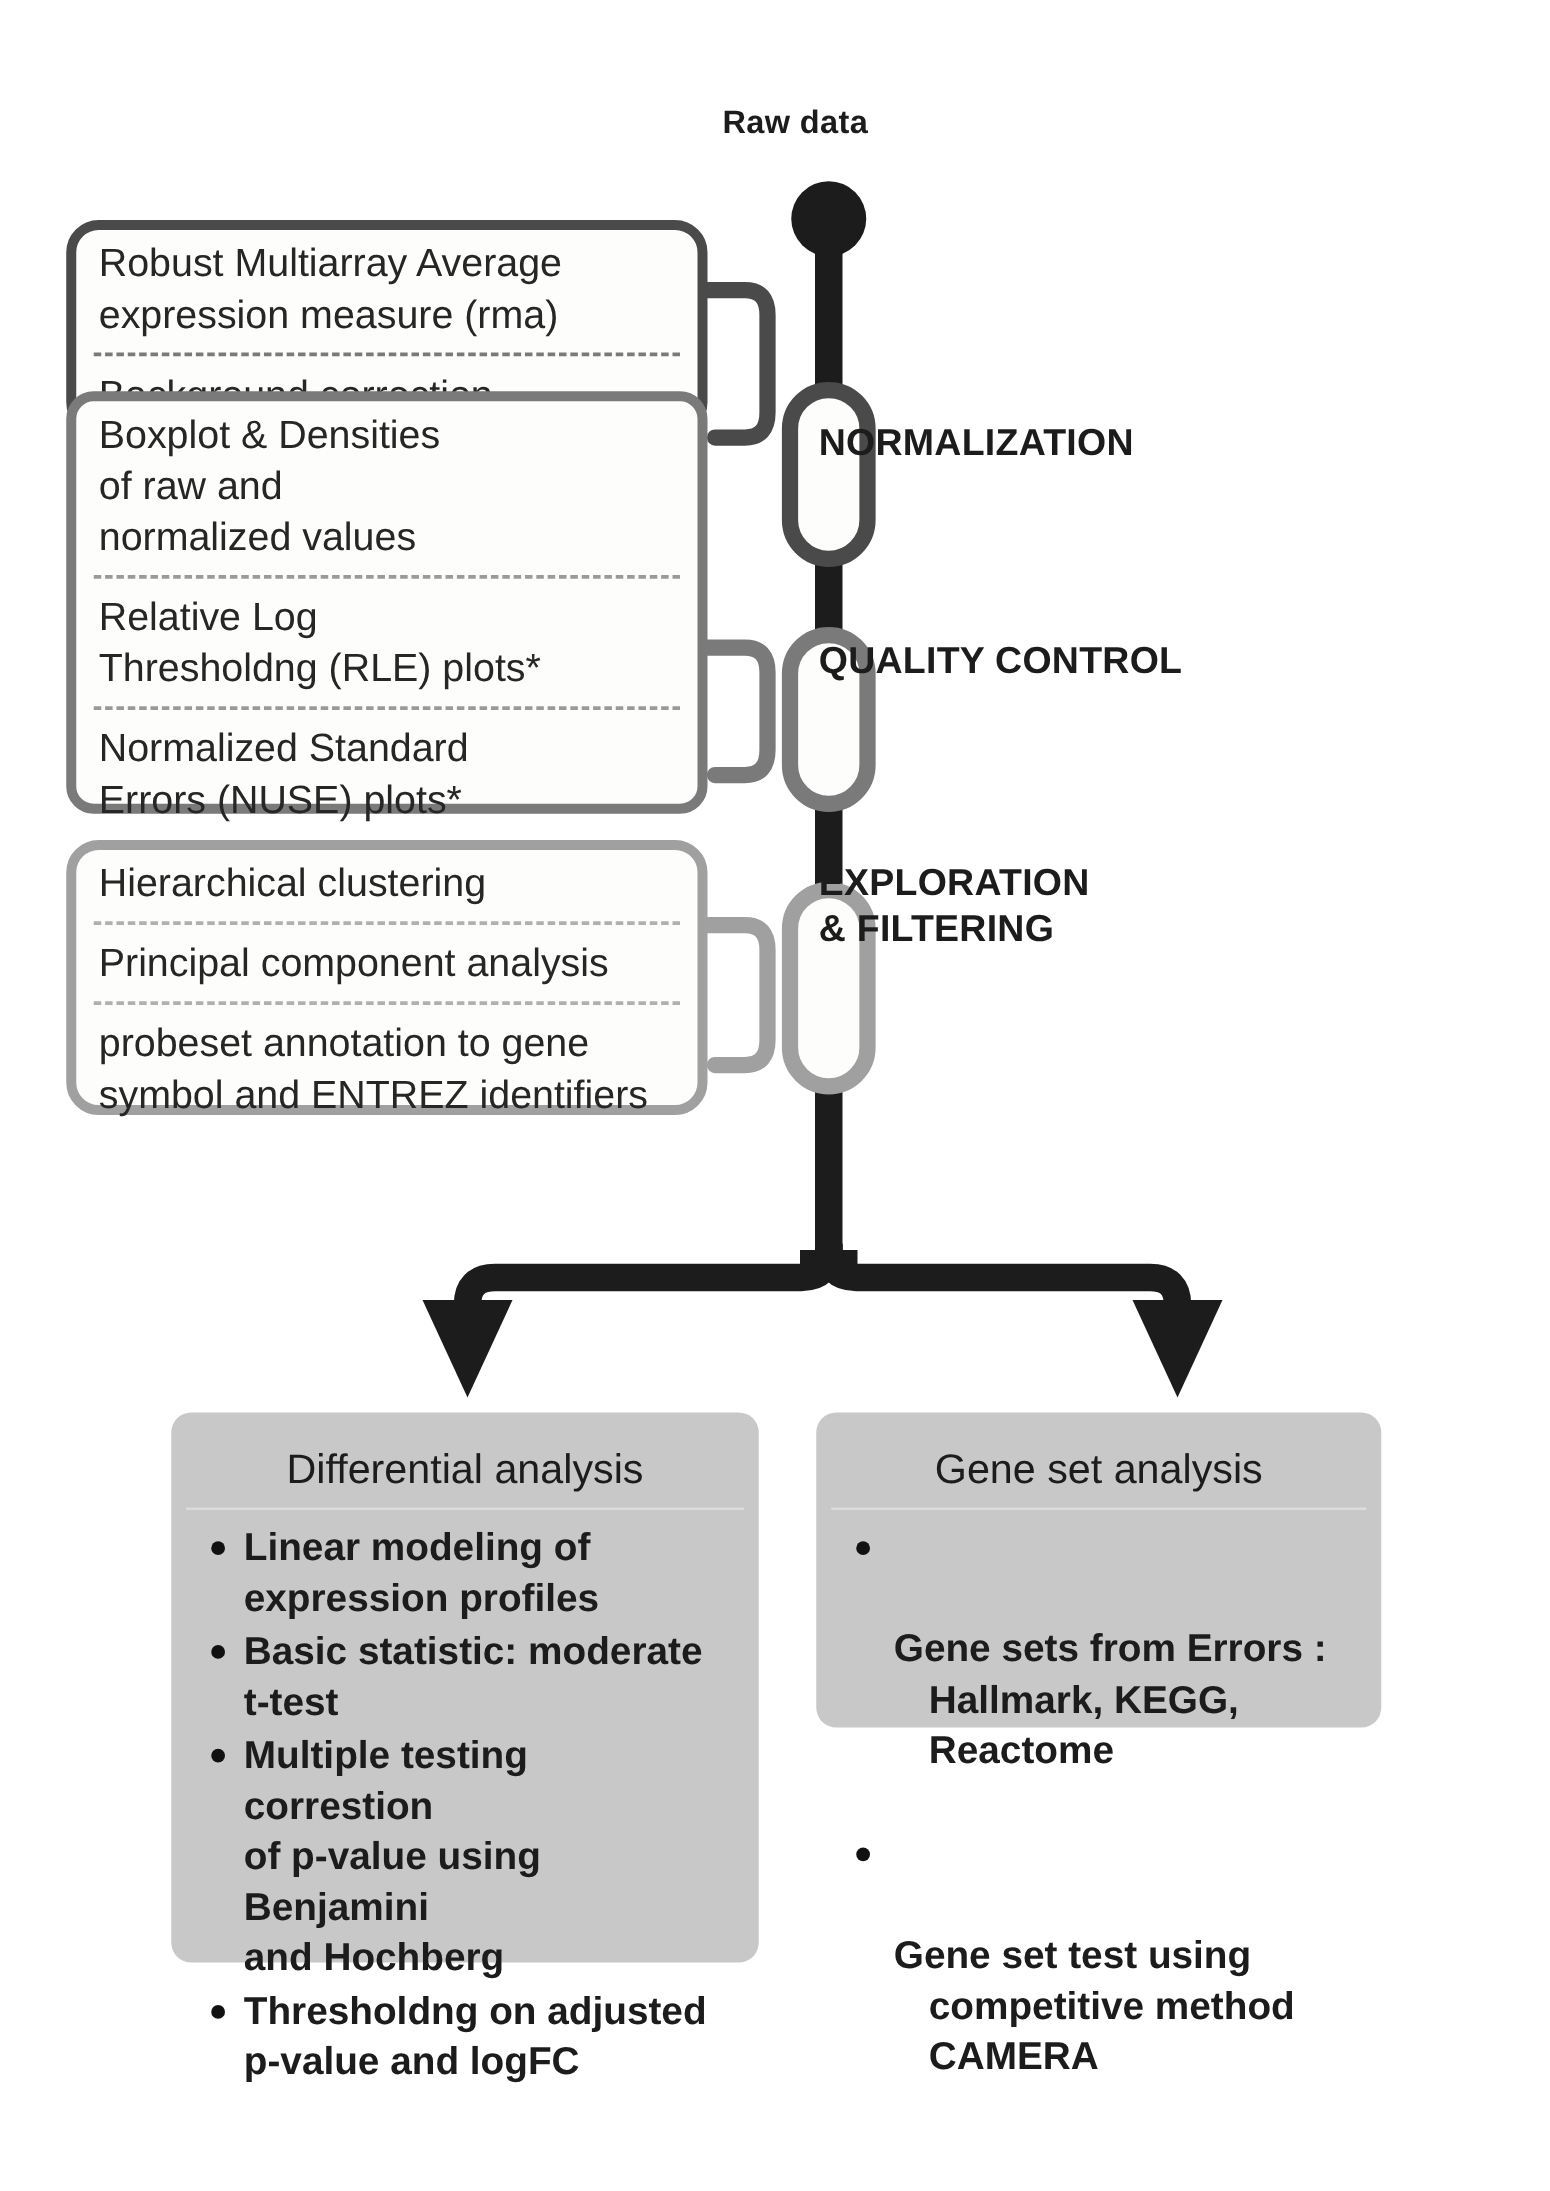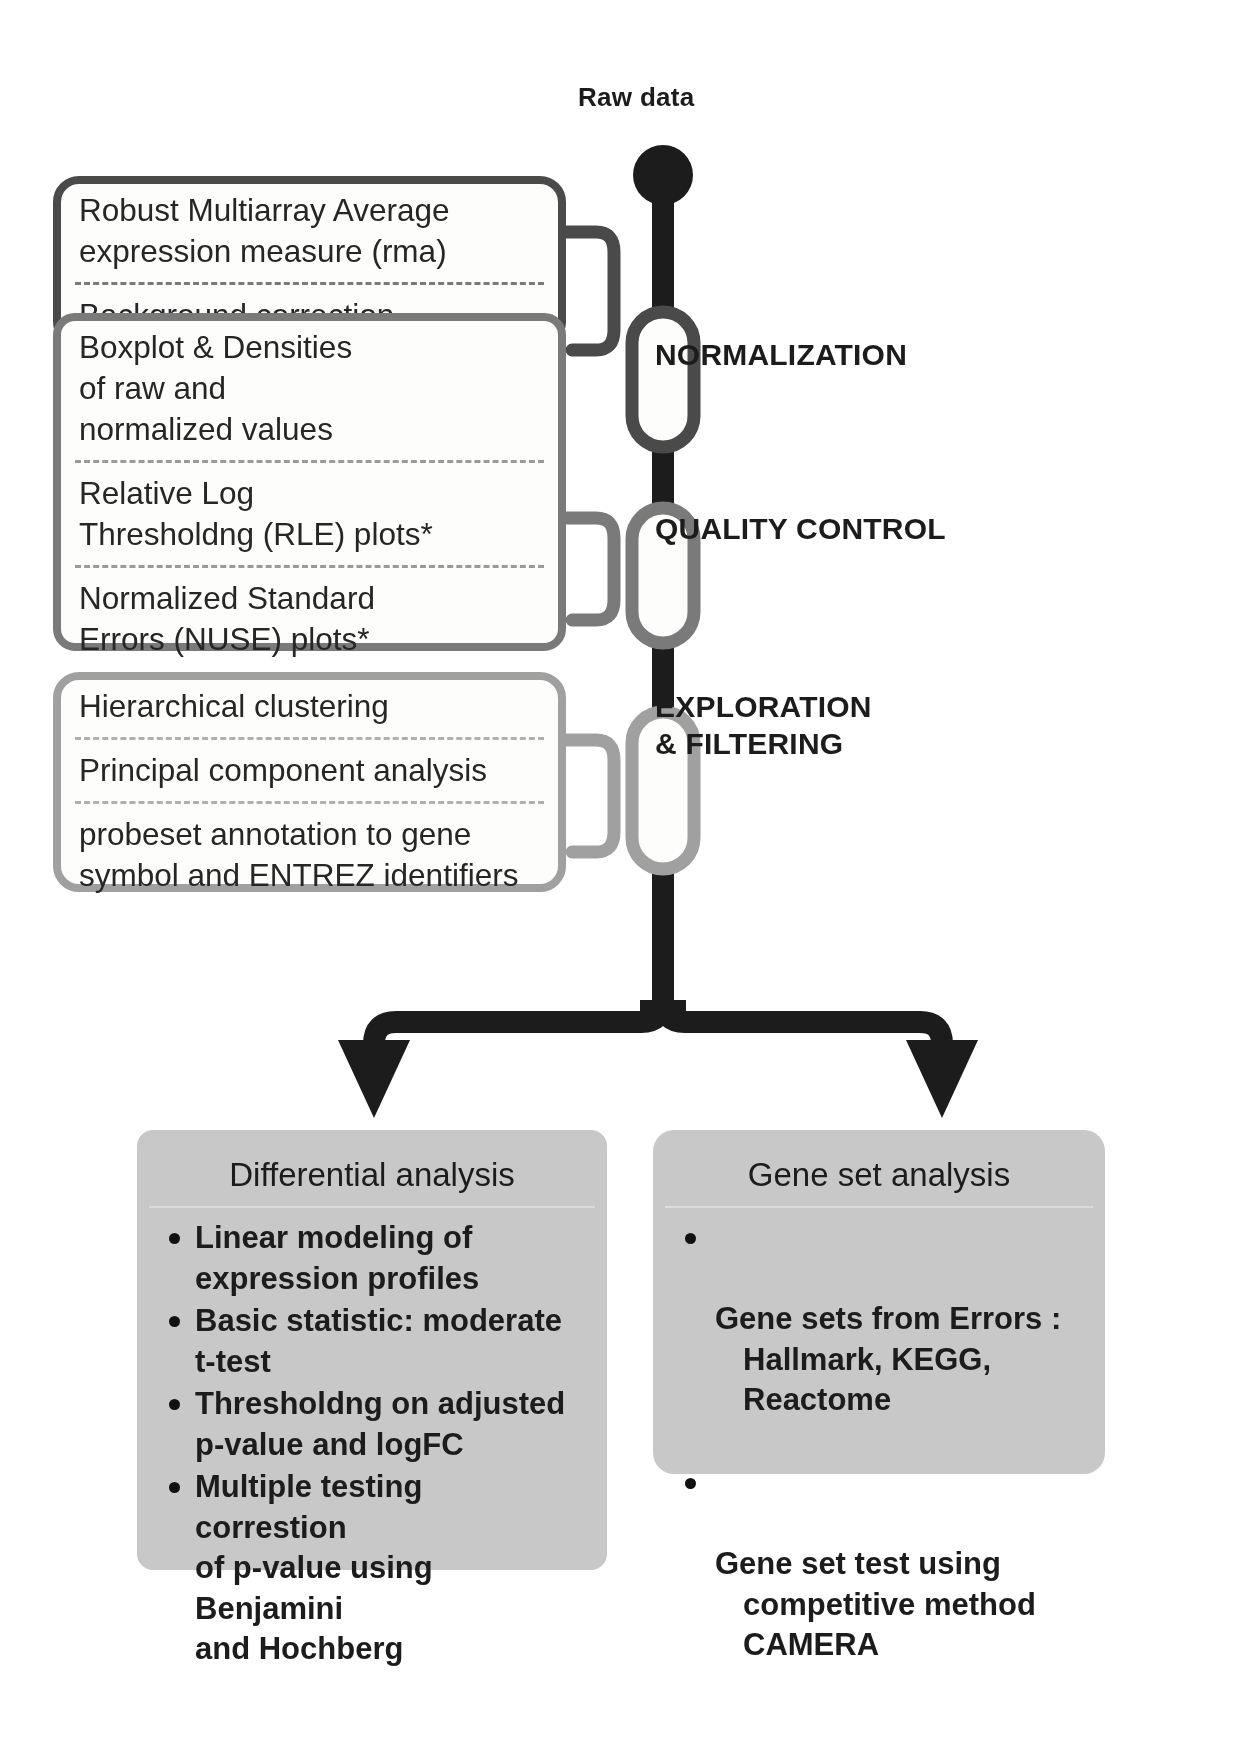--- a/index.html
+++ b/index.html
@@ -168,29 +168,29 @@
   <div class="stage-label" style="left:655px;top:688px;">EXPLORATION
 &amp; FILTERING</div>
 
   <div class="result-panel" id="panel-differential" style="left:137px;top:1130px;width:470px;height:440px;">
     <div class="result-title">Differential analysis</div>
     <ul class="result-list">
       <li><span class="dot"></span><span>Linear modeling of
 expression profiles</span></li>
       <li><span class="dot"></span><span>Basic statistic: moderate
 t-test</span></li>
-      <li><span class="dot"></span><span>Thresholdng on adjusted
-p-value and logFC</span></li>
       <li><span class="dot"></span><span>Multiple testing correstion
 of p-value using Benjamini
 and Hochberg</span></li>
+      <li><span class="dot"></span><span>Thresholdng on adjusted
+p-value and logFC</span></li>
     </ul>
   </div>
 
-  <div class="result-panel" id="panel-geneset" style="left:653px;top:1130px;width:452px;height:344px;border-radius:21px;">
+  <div class="result-panel" id="panel-geneset" style="left:653px;top:1130px;width:452px;height:252px;">
     <div class="result-title">Gene set analysis</div>
     <ul class="result-list indented">
       <li>
         <span class="dot"></span>
         <span>Gene sets from Errors :</span>
         <span class="cont">Hallmark, KEGG,
 Reactome</span>
       </li>
       <li>
         <span class="dot"></span>

